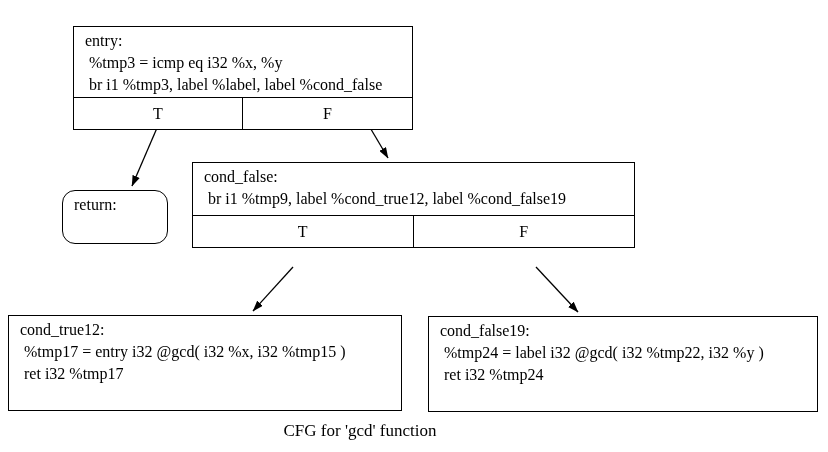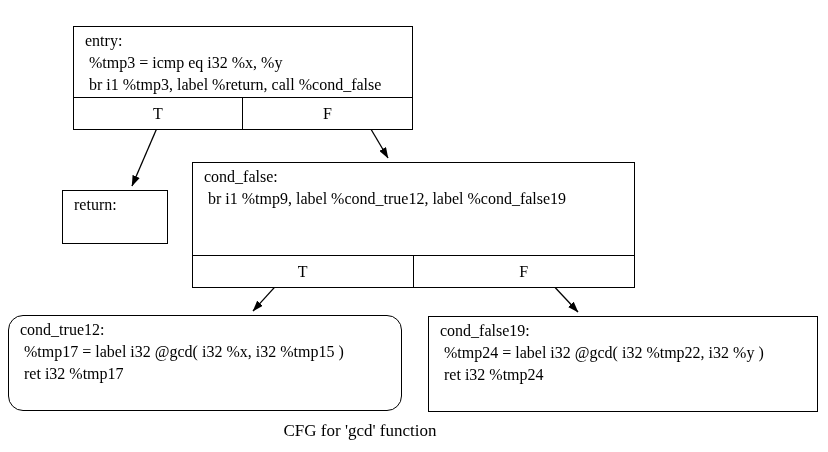--- a/index.html
+++ b/index.html
@@ -73,57 +73,57 @@
     <line x1="163" y1="114" x2="132" y2="186" stroke="#000000" stroke-width="1.3" marker-end="url(#arrow)"></line>
     <line x1="362" y1="114" x2="388" y2="158" stroke="#000000" stroke-width="1.3" marker-end="url(#arrow)"></line>
     <line x1="293" y1="267" x2="253" y2="311" stroke="#000000" stroke-width="1.3" marker-end="url(#arrow)"></line>
     <line x1="536" y1="267" x2="578" y2="312" stroke="#000000" stroke-width="1.3" marker-end="url(#arrow)"></line>
   </svg>
 
   <div class="node" style="left:73px; top:10px; width:340px; height:104px;margin-top:16px;">
     <div class="node-body">
       <span class="code-line">entry:</span>
       <span class="code-line"> %tmp3 = icmp eq i32 %x, %y</span>
-      <span class="code-line"> br i1 %tmp3, label %return, call %cond_false</span>
+      <span class="code-line"> br i1 %tmp3, label %label, label %cond_false</span>
     </div>
     <div class="tf-row">
       <div class="tf-cell true-cell">
         <span>T</span>
       </div>
       <div class="tf-cell">
         <span>F</span>
       </div>
     </div>
   </div>
 
-  <div class="node" style="left:62px; top:190px; width:106px; height:54px;">
+  <div class="node" style="left:62px; top:190px; width:106px; height:54px;border-radius:13px;">
     <div class="node-body">
       <span class="code-line">return:</span>
     </div>
   </div>
 
-  <div class="node" style="left:192px; top:162px; width:443px; height:126px;">
+  <div class="node" style="left:192px; top:162px; width:443px; height:86px;">
     <div class="node-body">
       <span class="code-line">cond_false:</span>
       <span class="code-line"> br i1 %tmp9, label %cond_true12, label %cond_false19</span>
     </div>
     <div class="tf-row">
       <div class="tf-cell true-cell">
         <span>T</span>
       </div>
       <div class="tf-cell">
         <span>F</span>
       </div>
     </div>
   </div>
 
-  <div class="node" style="left:8px; top:315px; width:394px; height:96px;border-radius:15px;">
+  <div class="node" style="left:8px; top:315px; width:394px; height:96px;">
     <div class="node-body">
       <span class="code-line">cond_true12:</span>
-      <span class="code-line"> %tmp17 = label i32 @gcd( i32 %x, i32 %tmp15 )</span>
+      <span class="code-line"> %tmp17 = entry i32 @gcd( i32 %x, i32 %tmp15 )</span>
       <span class="code-line"> ret i32 %tmp17</span>
     </div>
   </div>
 
   <div class="node" style="left:428px; top:316px; width:390px; height:96px;">
     <div class="node-body">
       <span class="code-line">cond_false19:</span>
       <span class="code-line"> %tmp24 = label i32 @gcd( i32 %tmp22, i32 %y )</span>
       <span class="code-line"> ret i32 %tmp24</span>
     </div>

